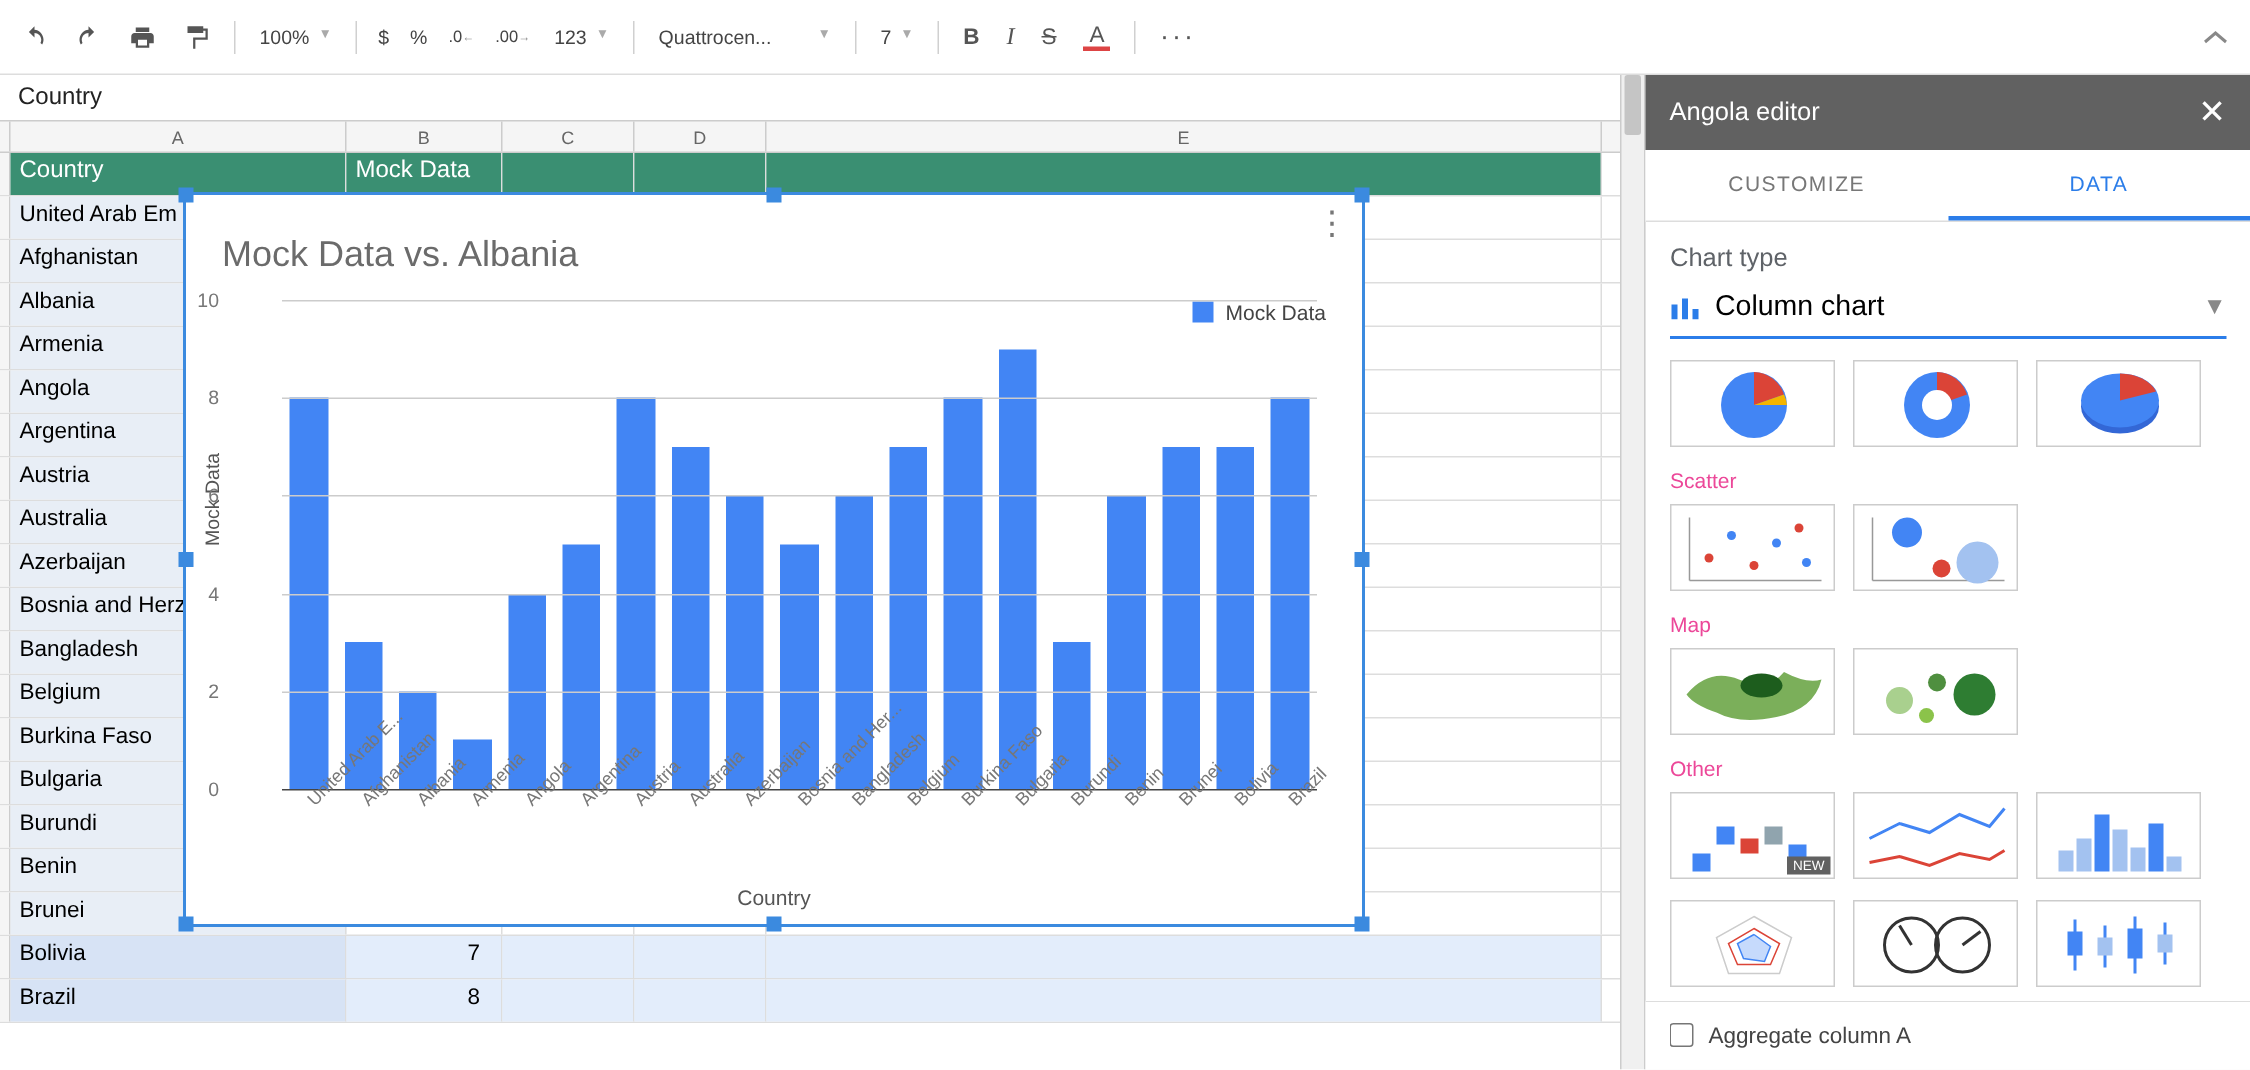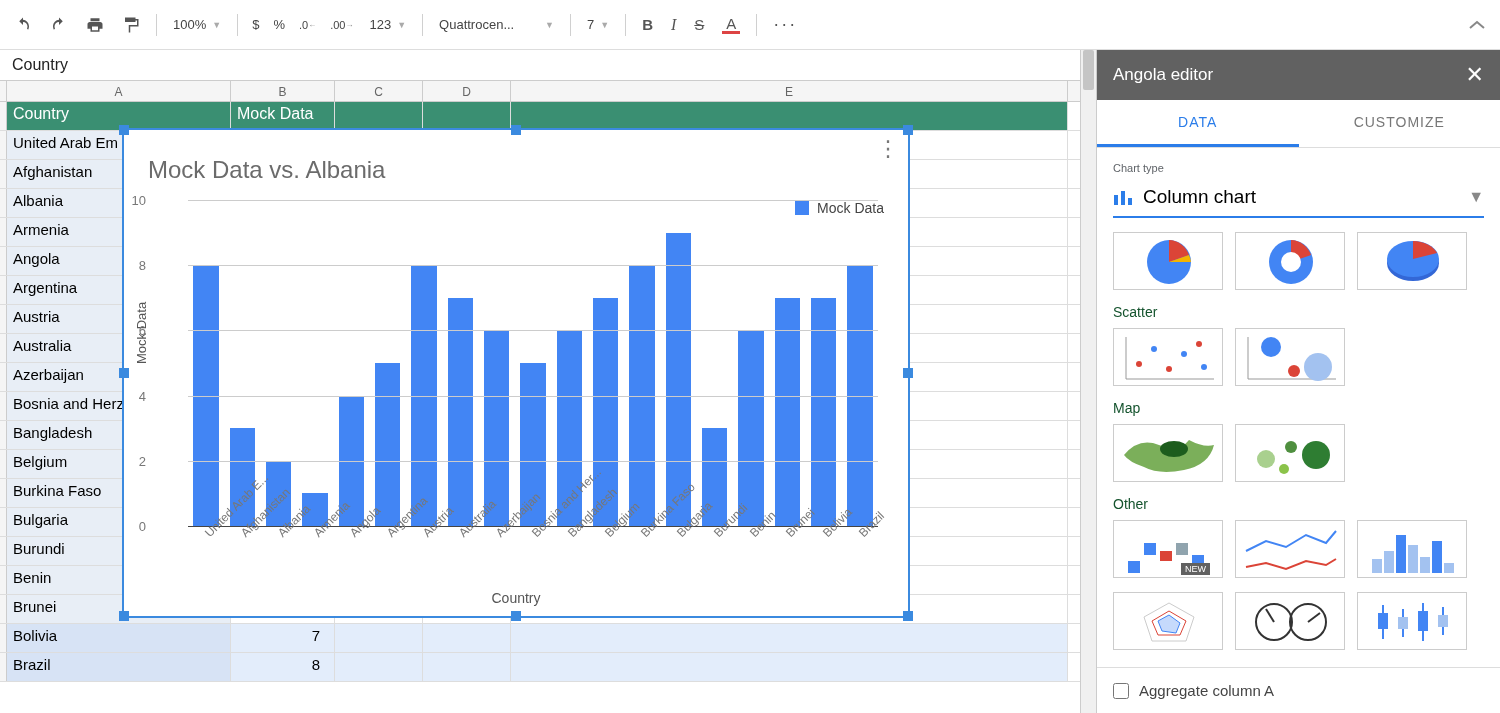--- a/index.html
+++ b/index.html
@@ -1,21 +1,21 @@
 <!DOCTYPE html>
 <html><head>
 <meta charset="utf-8">
 <style>
 *{box-sizing:border-box;margin:0;padding:0;font-family:Arial,Helvetica,sans-serif}
 body{width:1500px;height:713px;display:flex;flex-direction:column;background:#fff;overflow:hidden}
 .toolbar{display:flex;align-items:center;gap:6px;padding:6px 8px;border-bottom:1px solid #ddd;color:#444;height:50px}
 .tb-btn{background:none;border:none;padding:6px;color:#555;cursor:pointer;display:flex;align-items:center;justify-content:center;font-size:14px;border-radius:2px}
 .tb-sep{width:1px;height:22px;background:#d0d0d0;margin:0 4px}
 .tb-text{font-size:13px;padding:0 4px;color:#444}
-.tb-drop{display:flex;align-items:center;gap:6px;padding:4px 6px;cursor:pointer;font-size:13px}
+.tb-drop{display:flex;gap:6px;padding:4px 6px;cursor:pointer;font-size:13px}
 .tb-drop .caret{color:#aaa;font-size:9px}
 .tb-font{width:100px;overflow:hidden;text-overflow:ellipsis;white-space:nowrap}
 .text-color-a{display:flex;flex-direction:column;align-items:center;line-height:1}
 .text-color-a .underline{height:3px;width:18px;background:#d44}
 .main{flex:1;display:flex;min-height:0}
 .sheet-wrap{flex:1;display:flex;flex-direction:column;min-width:0}
 .formula-bar{padding:3px 12px;font-size:16px;color:#222;height:30px;display:flex;align-items:center}
 .grid{flex:1;position:relative;overflow:hidden}
 .column-headers{display:flex;height:22px;background:#f5f5f5;border-top:1px solid #ccc;border-bottom:1px solid #ccc}
 .row-header-space{width:7px;border-right:1px solid #ccc}
@@ -46,28 +46,28 @@
 .bar{position:absolute;bottom:0;background:#4285f4}
 .x-labels{position:absolute;left:64px;top:400px;width:690px;height:80px}
 .x-lab{position:absolute;font-size:12px;color:#777;transform:rotate(-45deg);transform-origin:right top;text-align:right;white-space:nowrap;top:0}
 .xlabel{position:absolute;left:0;right:0;bottom:10px;text-align:center;font-size:14px;color:#555}
 .side{width:404px;background:#f7f7f7;border-left:1px solid #ccc;display:flex;flex-direction:column}
 .side-title{background:#616161;color:#fff;padding:12px 16px;font-size:17px;display:flex;justify-content:space-between;align-items:center}
 .tabs{display:flex;background:#fff;border-bottom:1px solid #ddd}
 .tab{flex:1;text-align:center;padding:14px 0;font-size:14px;letter-spacing:1px;color:#777;cursor:pointer}
 .tab.active{color:#2b7de9;border-bottom:3px solid #2b7de9;font-weight:500}
 .side-body{flex:1;background:#fff;overflow:auto;padding:14px 16px}
-.label{font-size:11px;color:#5f6368;margin-bottom:4px}
+.label{font-size:17px;color:#5f6368;margin-bottom:4px}
 .type-sel{display:flex;align-items:center;gap:10px;padding:8px 0;border-bottom:2px solid #2b7de9;margin-bottom:14px;cursor:pointer}
 .type-sel .icon{color:#2b7de9;font-size:18px}
 .type-sel .caret{margin-left:auto;color:#888}
 .thumb-row{display:flex;gap:12px;margin-bottom:14px}
 .thumb{width:110px;height:58px;border:1px solid #ccc;background:#fff;cursor:pointer;position:relative;overflow:hidden}
-.cat-label{font-size:14px;color:#14532d;margin:8px 0}
-.agg{display:flex;align-items:flex-end;gap:10px;padding:14px 16px;border-top:1px solid #ddd;font-size:15px;color:#444;background:#fff}
+.cat-label{font-size:14px;color:#ec4899;margin:8px 0}
+.agg{display:flex;align-items:flex-start;gap:10px;padding:14px 16px;border-top:1px solid #ddd;font-size:15px;color:#444;background:#fff}
 .agg input{width:16px;height:16px}
 .sbar{width:16px;background:#f0f0f0;border-left:1px solid #ccc;position:relative}
 .sbar .thumb-scroll{position:absolute;top:0;left:2px;right:2px;height:40px;background:#c5c5c5;border-radius:2px}
 svg{display:block}
 .strike{text-decoration:line-through}
 </style>
 </head>
 <body>
 
 <div class="toolbar">
@@ -398,22 +398,22 @@
  <div class="sbar">
       <div class="thumb-scroll"></div>
     </div>
 
  <div class="side">
   <div class="side-title">
    <span>Angola editor</span>
    <span style="font-size:22px;cursor:pointer">✕</span>
   </div>
   <div class="tabs">
+   <div class="tab">CUSTOMIZE</div>
    <div class="tab active">DATA</div>
-   <div class="tab">CUSTOMIZE</div>
   </div>
   <div class="side-body">
    <div class="label">Chart type</div>
    <div class="type-sel">
     <span class="icon">
             <svg width="20" height="16" viewBox="0 0 20 16">
               <rect x="1" y="6" width="4" height="10" fill="#2b7de9"></rect>
               <rect x="8" y="2" width="4" height="14" fill="#2b7de9"></rect>
               <rect x="15" y="9" width="4" height="7" fill="#2b7de9"></rect>
             </svg>
@@ -492,21 +492,21 @@
    <div class="cat-label">Other</div>
    <div class="thumb-row">
     <div class="thumb">
             <svg width="110" height="58">
               <rect x="14" y="40" width="12" height="12" fill="#4285f4"></rect>
               <rect x="30" y="22" width="12" height="12" fill="#4285f4"></rect>
               <rect x="46" y="30" width="12" height="10" fill="#db4437"></rect>
               <rect x="62" y="22" width="12" height="12" fill="#90a4ae"></rect>
               <rect x="78" y="34" width="12" height="18" fill="#4285f4"></rect>
             </svg>
-            <div style="position:absolute;bottom:2px;right:12px;background:#616161;color:#fff;font-size:9px;padding:1px 4px">NEW</div>
+            <div style="position:absolute;bottom:2px;right:2px;background:#616161;color:#fff;font-size:9px;padding:1px 4px">NEW</div>
           </div>
     <div class="thumb">
             <svg width="110" height="58">
               <polyline points="10,30 30,20 50,26 70,14 90,22 100,10" fill="none" stroke="#4285f4" stroke-width="2"></polyline>
               <polyline points="10,46 30,42 50,48 70,40 90,44 100,38" fill="none" stroke="#db4437" stroke-width="2"></polyline>
             </svg>
           </div>
     <div class="thumb">
             <svg width="110" height="58">
               <rect x="14" y="38" width="10" height="14" fill="#a3c2f0"></rect>

